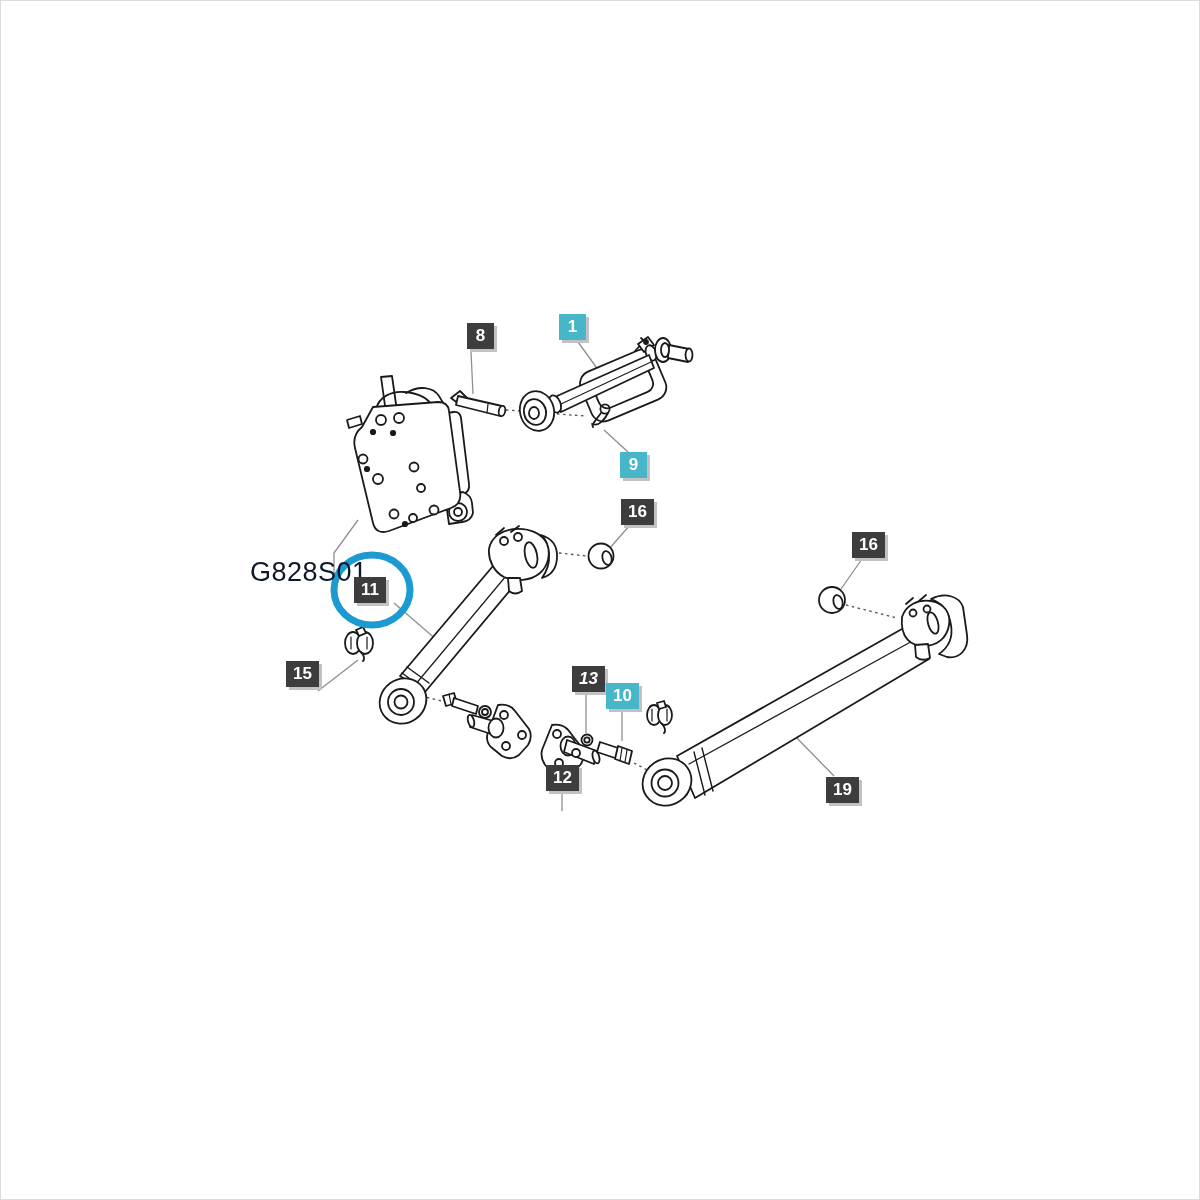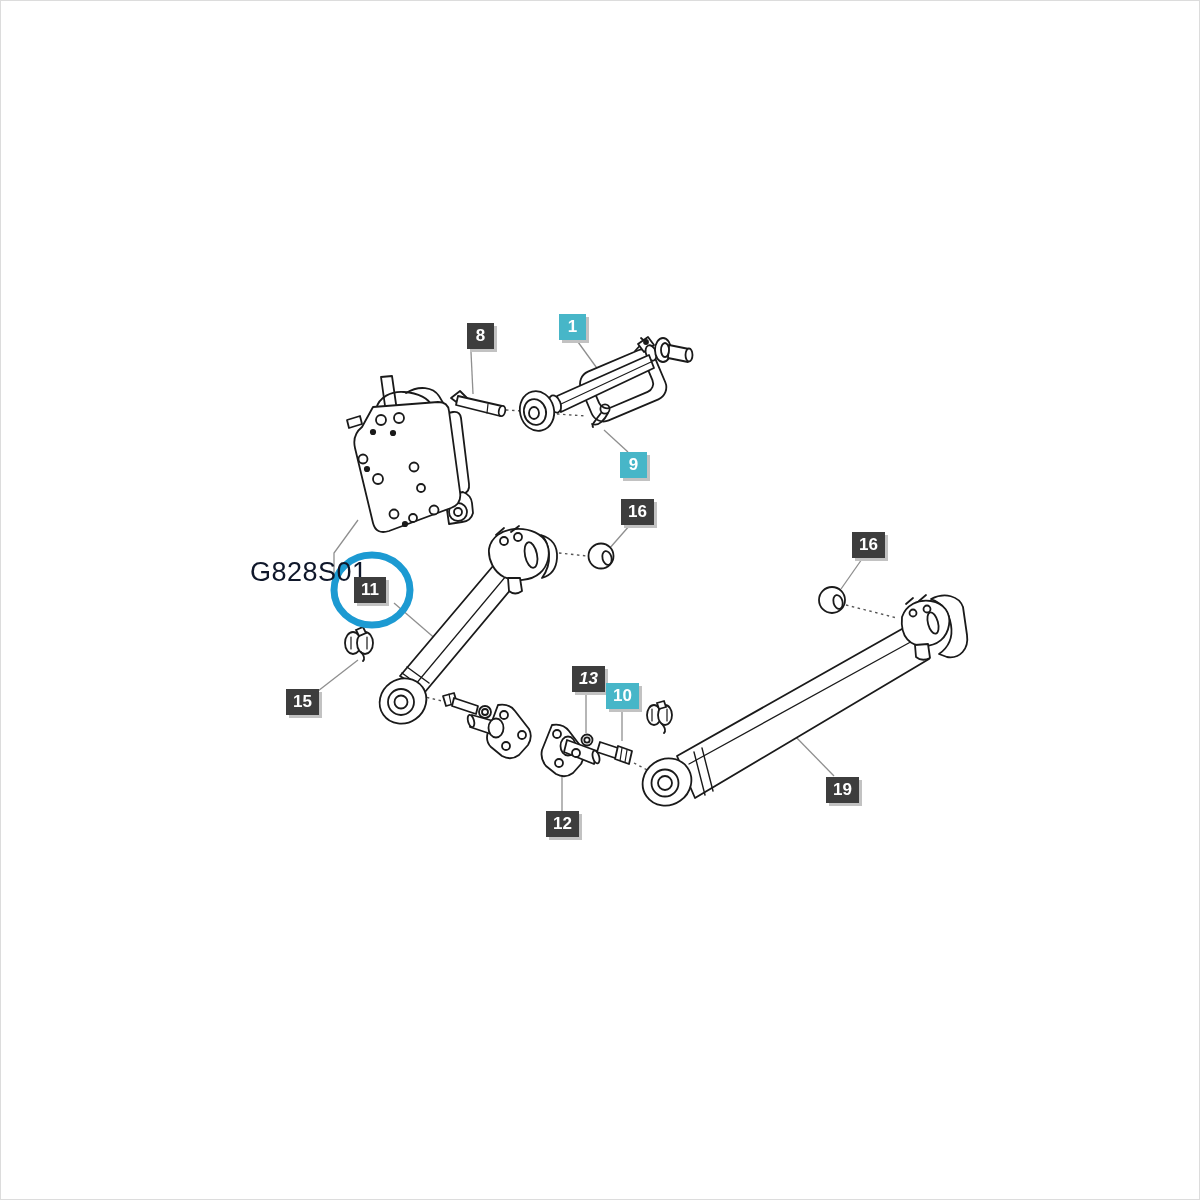--- a/index.html
+++ b/index.html
@@ -225,19 +225,19 @@
   </svg>
 
   <div class="ref-code">G828S01</div>
 
   <div class="callout dark" style="left:466px;top:322px;">8</div>
   <div class="callout teal" style="left:558px;top:313px;">1</div>
   <div class="callout teal" style="left:619px;top:451px;">9</div>
   <div class="callout dark" style="left:620px;top:498px;">16</div>
   <div class="callout dark" style="left:851px;top:531px;">16</div>
   <div class="callout dark" style="left:353px;top:576px;">11</div>
-  <div class="callout dark" style="left:285px;top:688px;">15</div>
+  <div class="callout dark" style="left:285px;top:660px;">15</div>
   <div class="callout dark" style="left:571px;top:665px;font-style:italic;">13</div>
   <div class="callout teal" style="left:605px;top:682px;">10</div>
-  <div class="callout dark" style="left:545px;top:810px;">12</div>
+  <div class="callout dark" style="left:545px;top:764px;">12</div>
   <div class="callout dark" style="left:825px;top:776px;">19</div>
 
 </div>
 
 </body></html>

